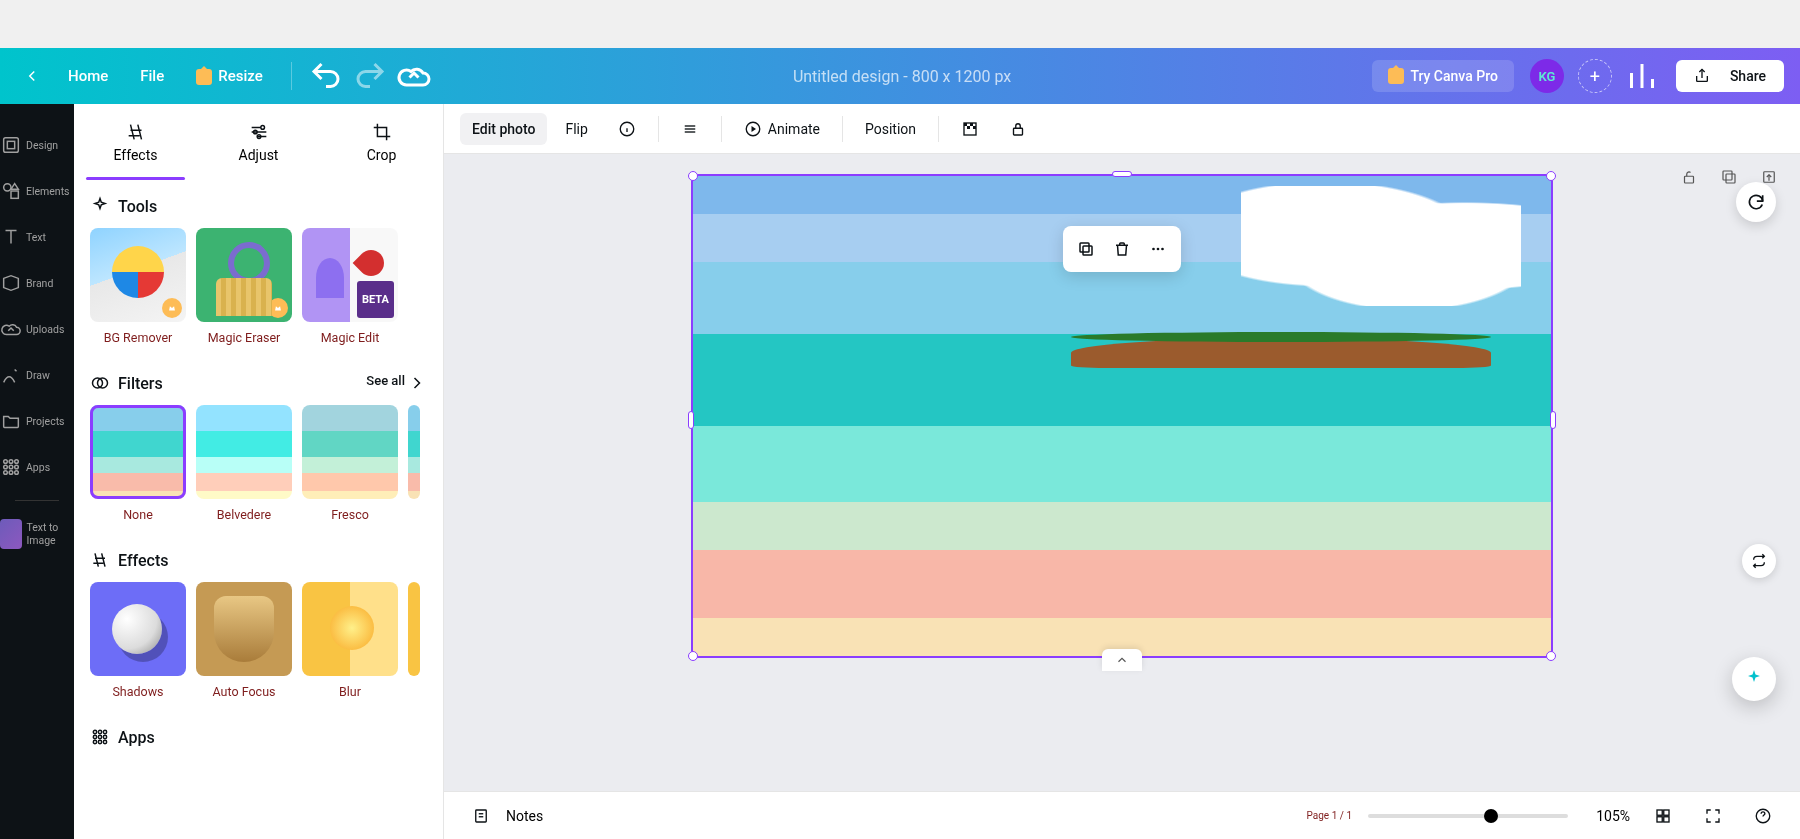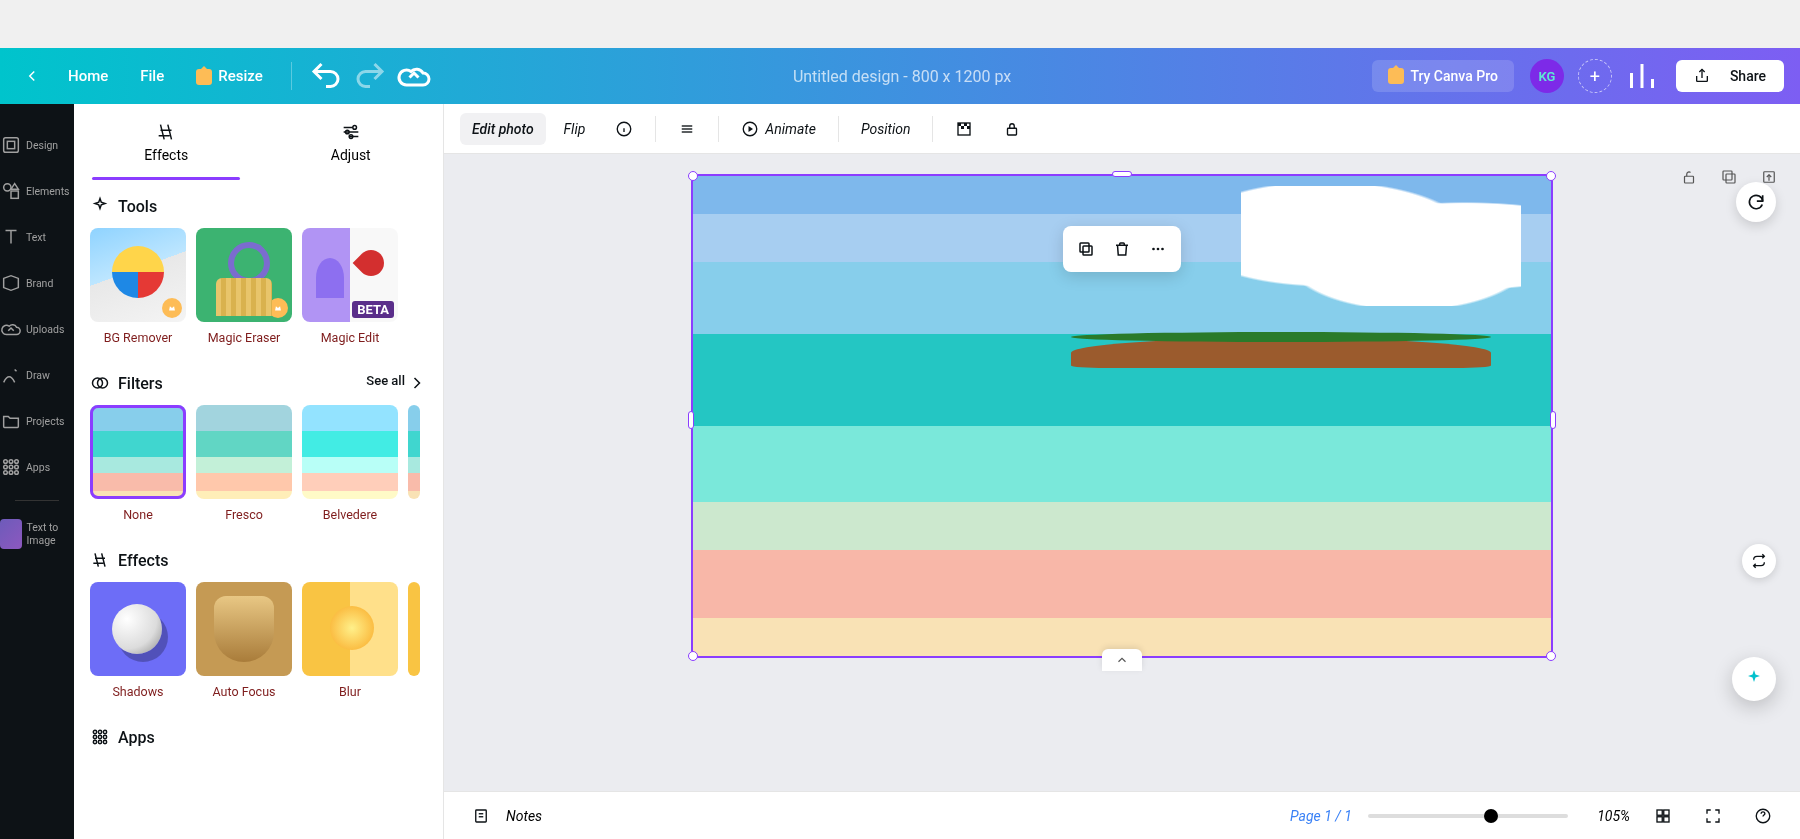--- a/index.html
+++ b/index.html
@@ -37,42 +37,42 @@
 .panel-body { flex:1; overflow-y:auto; padding:16px 16px 60px 16px; position:relative; }
 .section-head { display:flex; align-items:center; gap:8px; font-size:16px; font-weight:500; margin-bottom:12px; color:#0d1216; }
 .section-head svg { width:20px; height:20px; stroke:#0d1216; fill:none; stroke-width:1.8; }
 .see-all { margin-left:auto; font-size:13px; color:#0d1216; cursor:pointer; display:flex; gap:2px; }
 .tile-row { display:flex; gap:10px; margin-bottom:28px; overflow:hidden; }
 .tile { flex:0 0 96px; display:flex; flex-direction:column; align-items:center; gap:8px; cursor:pointer; }
 .tile-img { width:96px; height:94px; border-radius:8px; position:relative; background-size:cover; background-position:center; }
 .tile-img.selected { outline:3px solid #8b3dff; outline-offset:-3px; }
 .tile-label { font-size:12.5px; color:#7f1d1d; }
 .pro-badge { position:absolute; right:4px; bottom:4px; width:20px; height:20px; border-radius:50%; background:#fdbc56; display:flex;align-items:center;justify-content:center; }
-.beta-badge { position:absolute; right:4px; bottom:4px; background:#5a2e8a; color:#fff; font-size:13px; font-weight:700; padding:1px 5px; border-radius:3px; }
+.beta-badge { position:absolute; right:4px; bottom:4px; background:#5a2e8a; color:#fff; font-size:11px; font-weight:700; padding:12px 5px; border-radius:3px; }
 
 
 .t-bg-remover{background:linear-gradient(160deg,#8fd3ff 0%,#bde6ff 45%,#e8e8e8 45%,#f4f4f4 100%);position:relative;}
 .t-bg-remover::after{content:"";position:absolute;left:22px;top:18px;width:52px;height:52px;border-radius:50%;background:conic-gradient(#ffd54a 0 90deg,#e53935 90deg 180deg,#1e88e5 180deg 270deg,#ffd54a 270deg 360deg);}
 .t-eraser{background:#3CB371;position:relative;}
 .t-eraser::before{content:"";position:absolute;left:32px;top:14px;width:30px;height:30px;border-radius:50%;border:6px solid #7b6ccf;}
 .t-eraser::after{content:"";position:absolute;left:20px;bottom:6px;width:56px;height:38px;background:repeating-linear-gradient(90deg,#e8c56b 0 5px,#d9b24e 5px 10px);border-radius:6px 6px 0 0;}
 .t-magicedit{background:linear-gradient(90deg,#b194f4 0 50%,#f8f8f8 50% 100%);position:relative;}
 .t-magicedit::before{content:"";position:absolute;left:14px;top:30px;width:28px;height:40px;background:#8d6ff0;border-radius:50% 50% 0 0;}
 .t-magicedit::after{content:"";position:absolute;right:14px;top:22px;width:26px;height:26px;background:#d32f2f;border-radius:50% 50% 50% 0;transform:rotate(45deg);}
 
 .t-beach{background:linear-gradient(#87ceeb 0 28%,#40d6cf 28% 55%,#a8e9df 55% 72%,#f9bbaa 72% 92%,#f9e2b5 92% 100%);}
 .t-shadows{background:#6d6df7;position:relative;}
 .t-shadows::after{content:"";position:absolute;left:22px;top:22px;width:50px;height:50px;border-radius:50%;background:radial-gradient(circle at 30% 30%,#fff,#dcdcdc 60%,#888);box-shadow:6px 8px 0 rgba(0,0,0,.25);}
 .t-autofocus{background:#c59a54;position:relative;}
 .t-autofocus::after{content:"";position:absolute;left:18px;top:14px;width:60px;height:66px;border-radius:12px 12px 30px 30px;background:linear-gradient(#e8c784,#a97c3a);}
 .t-blur{background:linear-gradient(90deg,#f9c443 0 50%,#ffe08a 50% 100%);position:relative;}
 .t-blur::after{content:"";position:absolute;left:28px;top:24px;width:44px;height:44px;border-radius:50%;background:radial-gradient(circle,#fff08a,#f9a825);}
 
 
-.canvas-area { flex:1; display:flex; flex-direction:column; background:#ebecf0; min-width:0; position:relative;font-style:italic; }
+.canvas-area { flex:1; display:flex; flex-direction:column; background:#ebecf0; min-width:0; position:relative; }
 .ctx-toolbar { height:50px; background:#fff; border-bottom:1px solid #e5e5e5; display:flex; align-items:center; padding:0 16px; gap:6px; }
 .ctx-btn { padding:8px 12px; font-size:14px; border-radius:6px; cursor:pointer; color:#0d1216; display:flex; align-items:center; gap:6px; }
 .ctx-btn.active { background:#f1f1f3; font-weight:500; }
 .ctx-btn svg { width:18px;height:18px;stroke:#0d1216;fill:none;stroke-width:1.8; }
 .ctx-sep { width:1px; height:26px; background:#e5e5e5; margin:0 4px; }
 
 .canvas-viewport { flex:1; position:relative; overflow:hidden; }
 .canvas-page { position:absolute; left:50%; transform:translateX(-50%); top:20px; }
 .selected-frame { width:862px; height:484px; border:2px solid #8b3dff; position:relative; background:linear-gradient(#7eb8ec 0 8%,#a7cef1 8% 18%,#87ceeb 18% 33%,#24c6c3 33% 52%,#7ae8da 52% 68%,#cce8ce 68% 78%,#f8b7a8 78% 92%,#f9e2b5 92% 100%); }
 .selected-frame .clouds { position:absolute; right:30px; top:10px; width:280px; height:120px; background:radial-gradient(ellipse at 60% 60%,#fff 50%,transparent 52%),radial-gradient(ellipse at 30% 40%,#fff 50%,transparent 52%),radial-gradient(ellipse at 80% 50%,#fff 50%,transparent 52%); }
@@ -86,21 +86,21 @@
 .floating-ctx .fc-btn{width:34px;height:34px;display:flex;align-items:center;justify-content:center;cursor:pointer;border-radius:4px;}
 .ai-fab { position:absolute; right:24px; bottom:90px; width:44px;height:44px;border-radius:50%;background:#fff;box-shadow:0 6px 20px rgba(0,0,0,.2);display:flex;align-items:center;justify-content:center;cursor:pointer; }
 .refresh-fab { position:absolute; right:24px; top:28px; width:40px;height:40px;border-radius:50%;background:#fff;box-shadow:0 4px 12px rgba(0,0,0,.15);display:flex;align-items:center;justify-content:center;cursor:pointer; }
 .side-refresh { position:absolute; right:24px; top:390px; width:34px;height:34px;border-radius:50%;background:#fff;box-shadow:0 2px 8px rgba(0,0,0,.15);display:flex;align-items:center;justify-content:center;cursor:pointer; }
 .collapse-handle{position:absolute;bottom:120px;left:50%;transform:translateX(-50%);width:40px;height:22px;background:#fff;border-radius:6px 6px 0 0;box-shadow:0 -2px 6px rgba(0,0,0,.1);display:flex;align-items:center;justify-content:center;cursor:pointer;}
 
 .footer { height:48px; background:#fff; border-top:1px solid #e5e5e5; display:flex; align-items:center; padding:0 20px; gap:16px; }
 .footer svg { width:18px;height:18px;stroke:#0d1216;fill:none;stroke-width:1.8; }
 .notes-btn { display:flex;align-items:center;gap:16px;font-size:14px;cursor:pointer;padding:6px 8px;border-radius:4px;}
 .footer-spacer{flex:1;}
-.page-info{font-size:14px;color:#3b82f6;}
+.page-info{font-size:10px;color:#7f1d1d;}
 .zoom-slider{width:200px;height:4px;background:#ddd;border-radius:2px;position:relative;cursor:pointer;}
 .zoom-slider .thumb{position:absolute;left:58%;top:-5px;width:14px;height:14px;border-radius:50%;background:#000;}
 .zoom-val{font-size:14px;width:46px;text-align:right;}
 .footer-icon{width:34px;height:34px;display:flex;align-items:center;justify-content:center;cursor:pointer;border-radius:4px;}
 
 .lock-row{position:absolute;top:8px;right:16px;display:flex;gap:10px;}
 .lock-row .lr-btn{width:30px;height:30px;display:flex;align-items:center;justify-content:center;cursor:pointer;}
 .lock-row svg{width:18px;height:18px;stroke:#555;fill:none;stroke-width:1.6;}
 </style>
 </head>
@@ -237,20 +237,26 @@
         </div>
       <div class="panel-tab">
           <svg viewBox="0 0 24 24">
             <path d="M4 7h10M4 12h16M10 17h10"></path>
             <circle cx="16" cy="7" r="2"></circle>
             <circle cx="8" cy="12" r="2"></circle>
             <circle cx="12" cy="17" r="2"></circle>
           </svg>
           <span>Adjust</span>
         </div>
+      <div class="panel-tab">
+          <svg viewBox="0 0 24 24">
+            <path d="M7 3v14h14M17 21V7H3"></path>
+          </svg>
+          <span>Crop</span>
+        </div>
     </div>
     <div class="panel-body">
 
       <div class="section-head">
         <svg viewBox="0 0 24 24">
             <path d="M12 3l1.5 4.5L18 9l-4.5 1.5L12 15l-1.5-4.5L6 9l4.5-1.5z"></path>
           </svg>
         <span>Tools</span>
       </div>
       <div class="tile-row">
@@ -294,26 +300,26 @@
               <polyline points="9 18 15 12 9 6"></polyline>
             </svg>
           </span>
       </div>
       <div class="tile-row">
         <div class="tile">
             <div class="tile-img t-beach selected"></div>
             <div class="tile-label">None</div>
           </div>
         <div class="tile">
+            <div class="tile-img t-beach" style="filter:brightness(1.08) contrast(1.05)"></div>
+            <div class="tile-label">Belvedere</div>
+          </div>
+        <div class="tile">
             <div class="tile-img t-beach" style="filter:sepia(.25) saturate(1.1)"></div>
             <div class="tile-label">Fresco</div>
-          </div>
-        <div class="tile">
-            <div class="tile-img t-beach" style="filter:brightness(1.08) contrast(1.05)"></div>
-            <div class="tile-label">Belvedere</div>
           </div>
         <div class="tile" style="flex:0 0 12px">
             <div class="tile-img t-beach" style="width:12px"></div>
           </div>
       </div>
 
       <div class="section-head">
         <svg viewBox="0 0 24 24">
             <path d="M6 4l4 16M14 4l4 16M6 10h12M4 16h12"></path>
           </svg>

